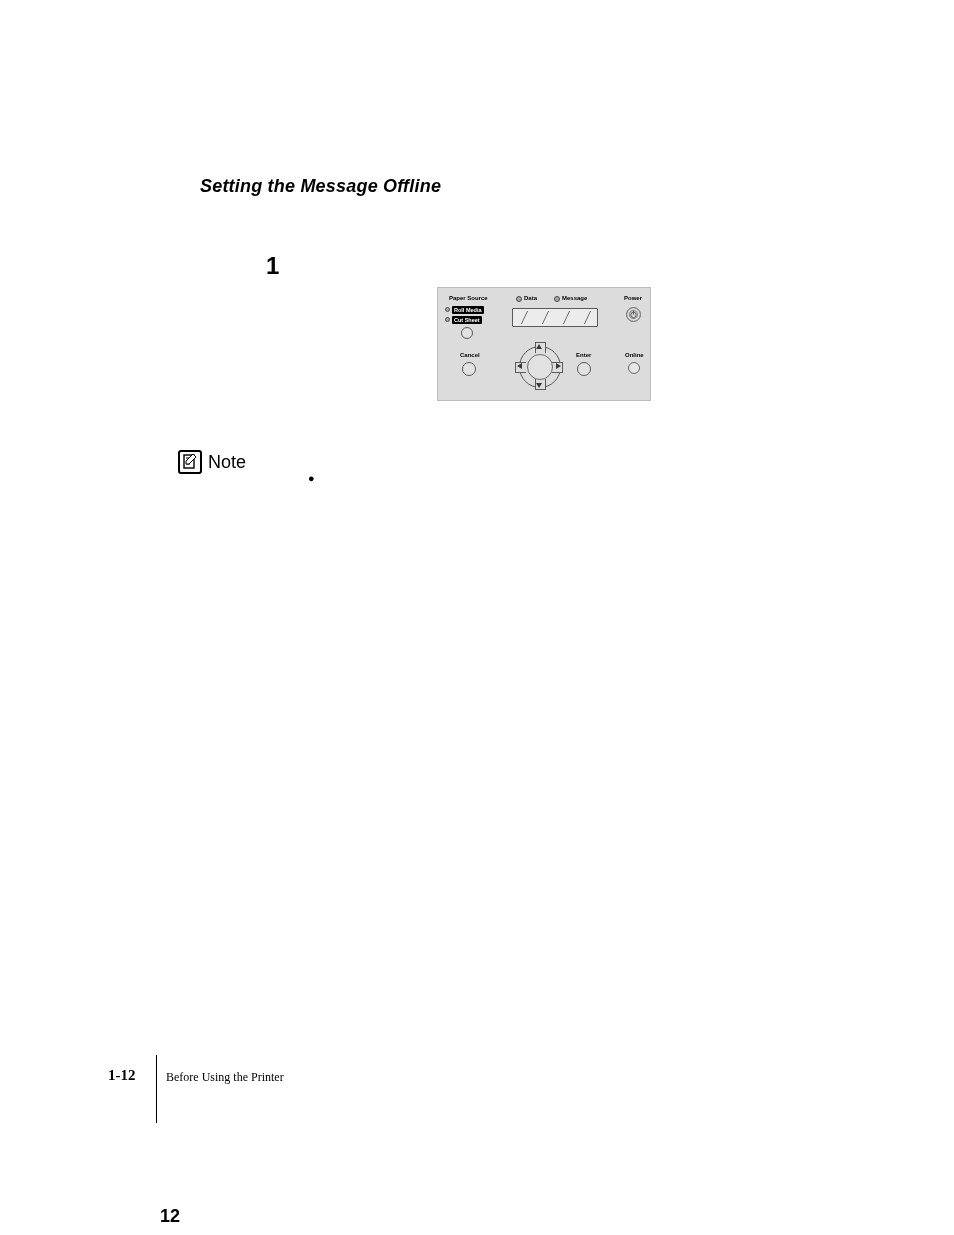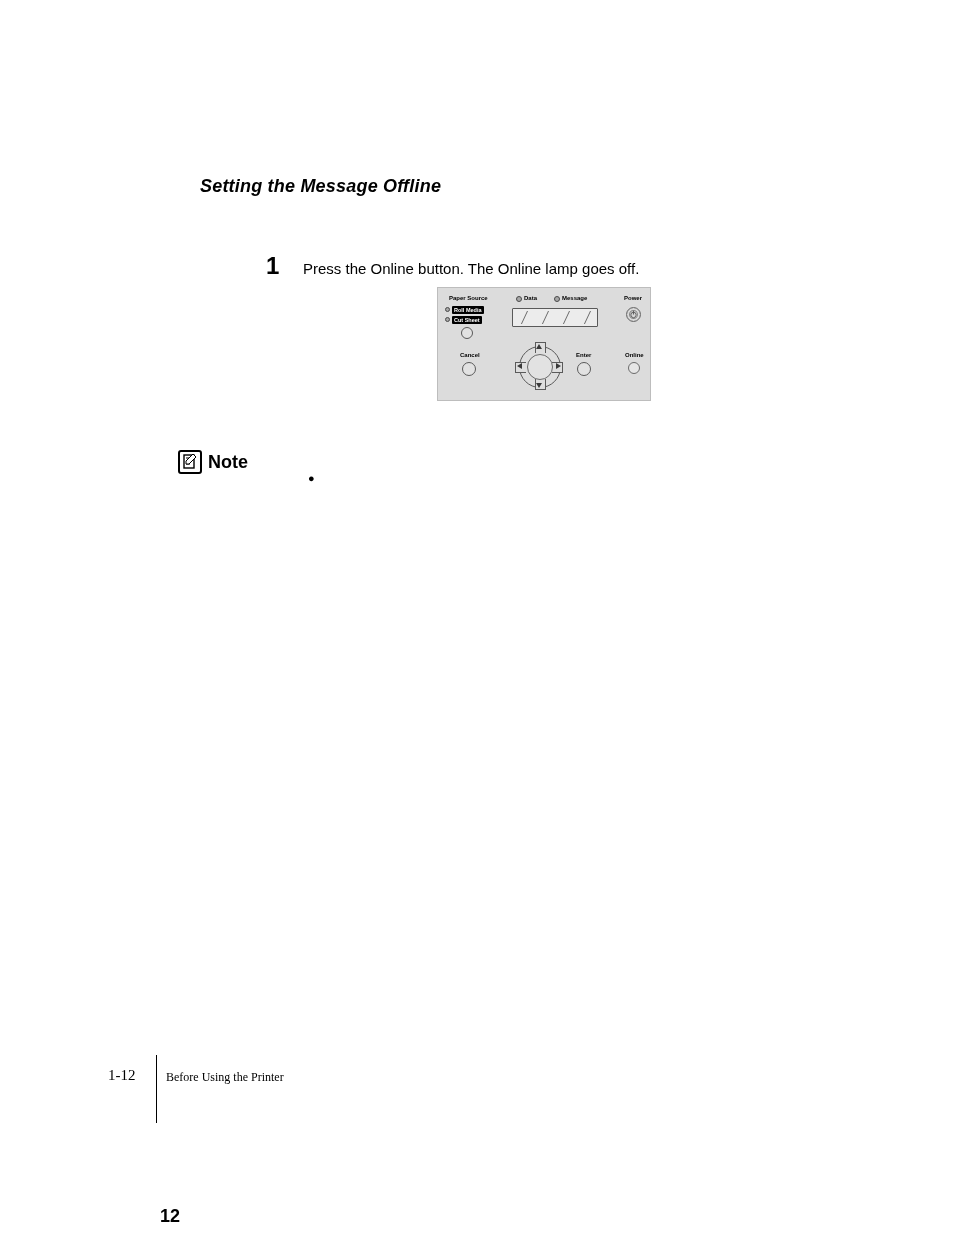--- a/index.html
+++ b/index.html
@@ -174,21 +174,21 @@
     font-size: 16px;
   }
   .note-badge {
     position: absolute;
     left: 178px;
     top: 450px;
     display: flex;
     align-items: center;
     gap: 6px;
     font-family: Arial, Helvetica, sans-serif;
-    font-weight: bold;
+    font-weight: normal;
     font-size: 18px;
   }
   .note-icon {
     width: 24px; height: 24px;
     border: 2px solid #000;
     border-radius: 3px;
     position: relative;
     box-sizing: border-box;
   }
   .note-icon svg { position: absolute; left: 1px; top: 1px; }
@@ -204,21 +204,21 @@
     top: 468px;
     width: 470px;
     font-size: 15.5px;
     line-height: 1.4;
   }
   .footer-pagesec {
     position: absolute;
     left: 108px;
     top: 1067px;
     font-family: "Times New Roman", serif;
-    font-weight: normal;
+    font-weight: bold;
     font-size: 15px;
   }
   .footer-divider {
     position: absolute;
     left: 156px;
     top: 1055px;
     width: 1px;
     height: 68px;
     background: #000;
   }
@@ -240,21 +240,20 @@
 </style>
 </head>
 <body>
 
 <div class="page">
 
   <div class="heading">Setting the Message Offline</div>
 
 
   <div class="stepnum">1</div>
-  <div class="step1">Press the Online button. The Online lamp goes off.</div>
 
   <div class="panel">
 
     <span class="plabel" style="left:11px; top:7px;">Paper Source</span>
     <span class="dot" style="left:78px; top:8px;"></span>
     <span class="plabel" style="left:86px; top:7px;">Data</span>
     <span class="dot" style="left:116px; top:8px;"></span>
     <span class="plabel" style="left:124px; top:7px;">Message</span>
     <span class="plabel" style="left:186px; top:7px;">Power</span>
 

